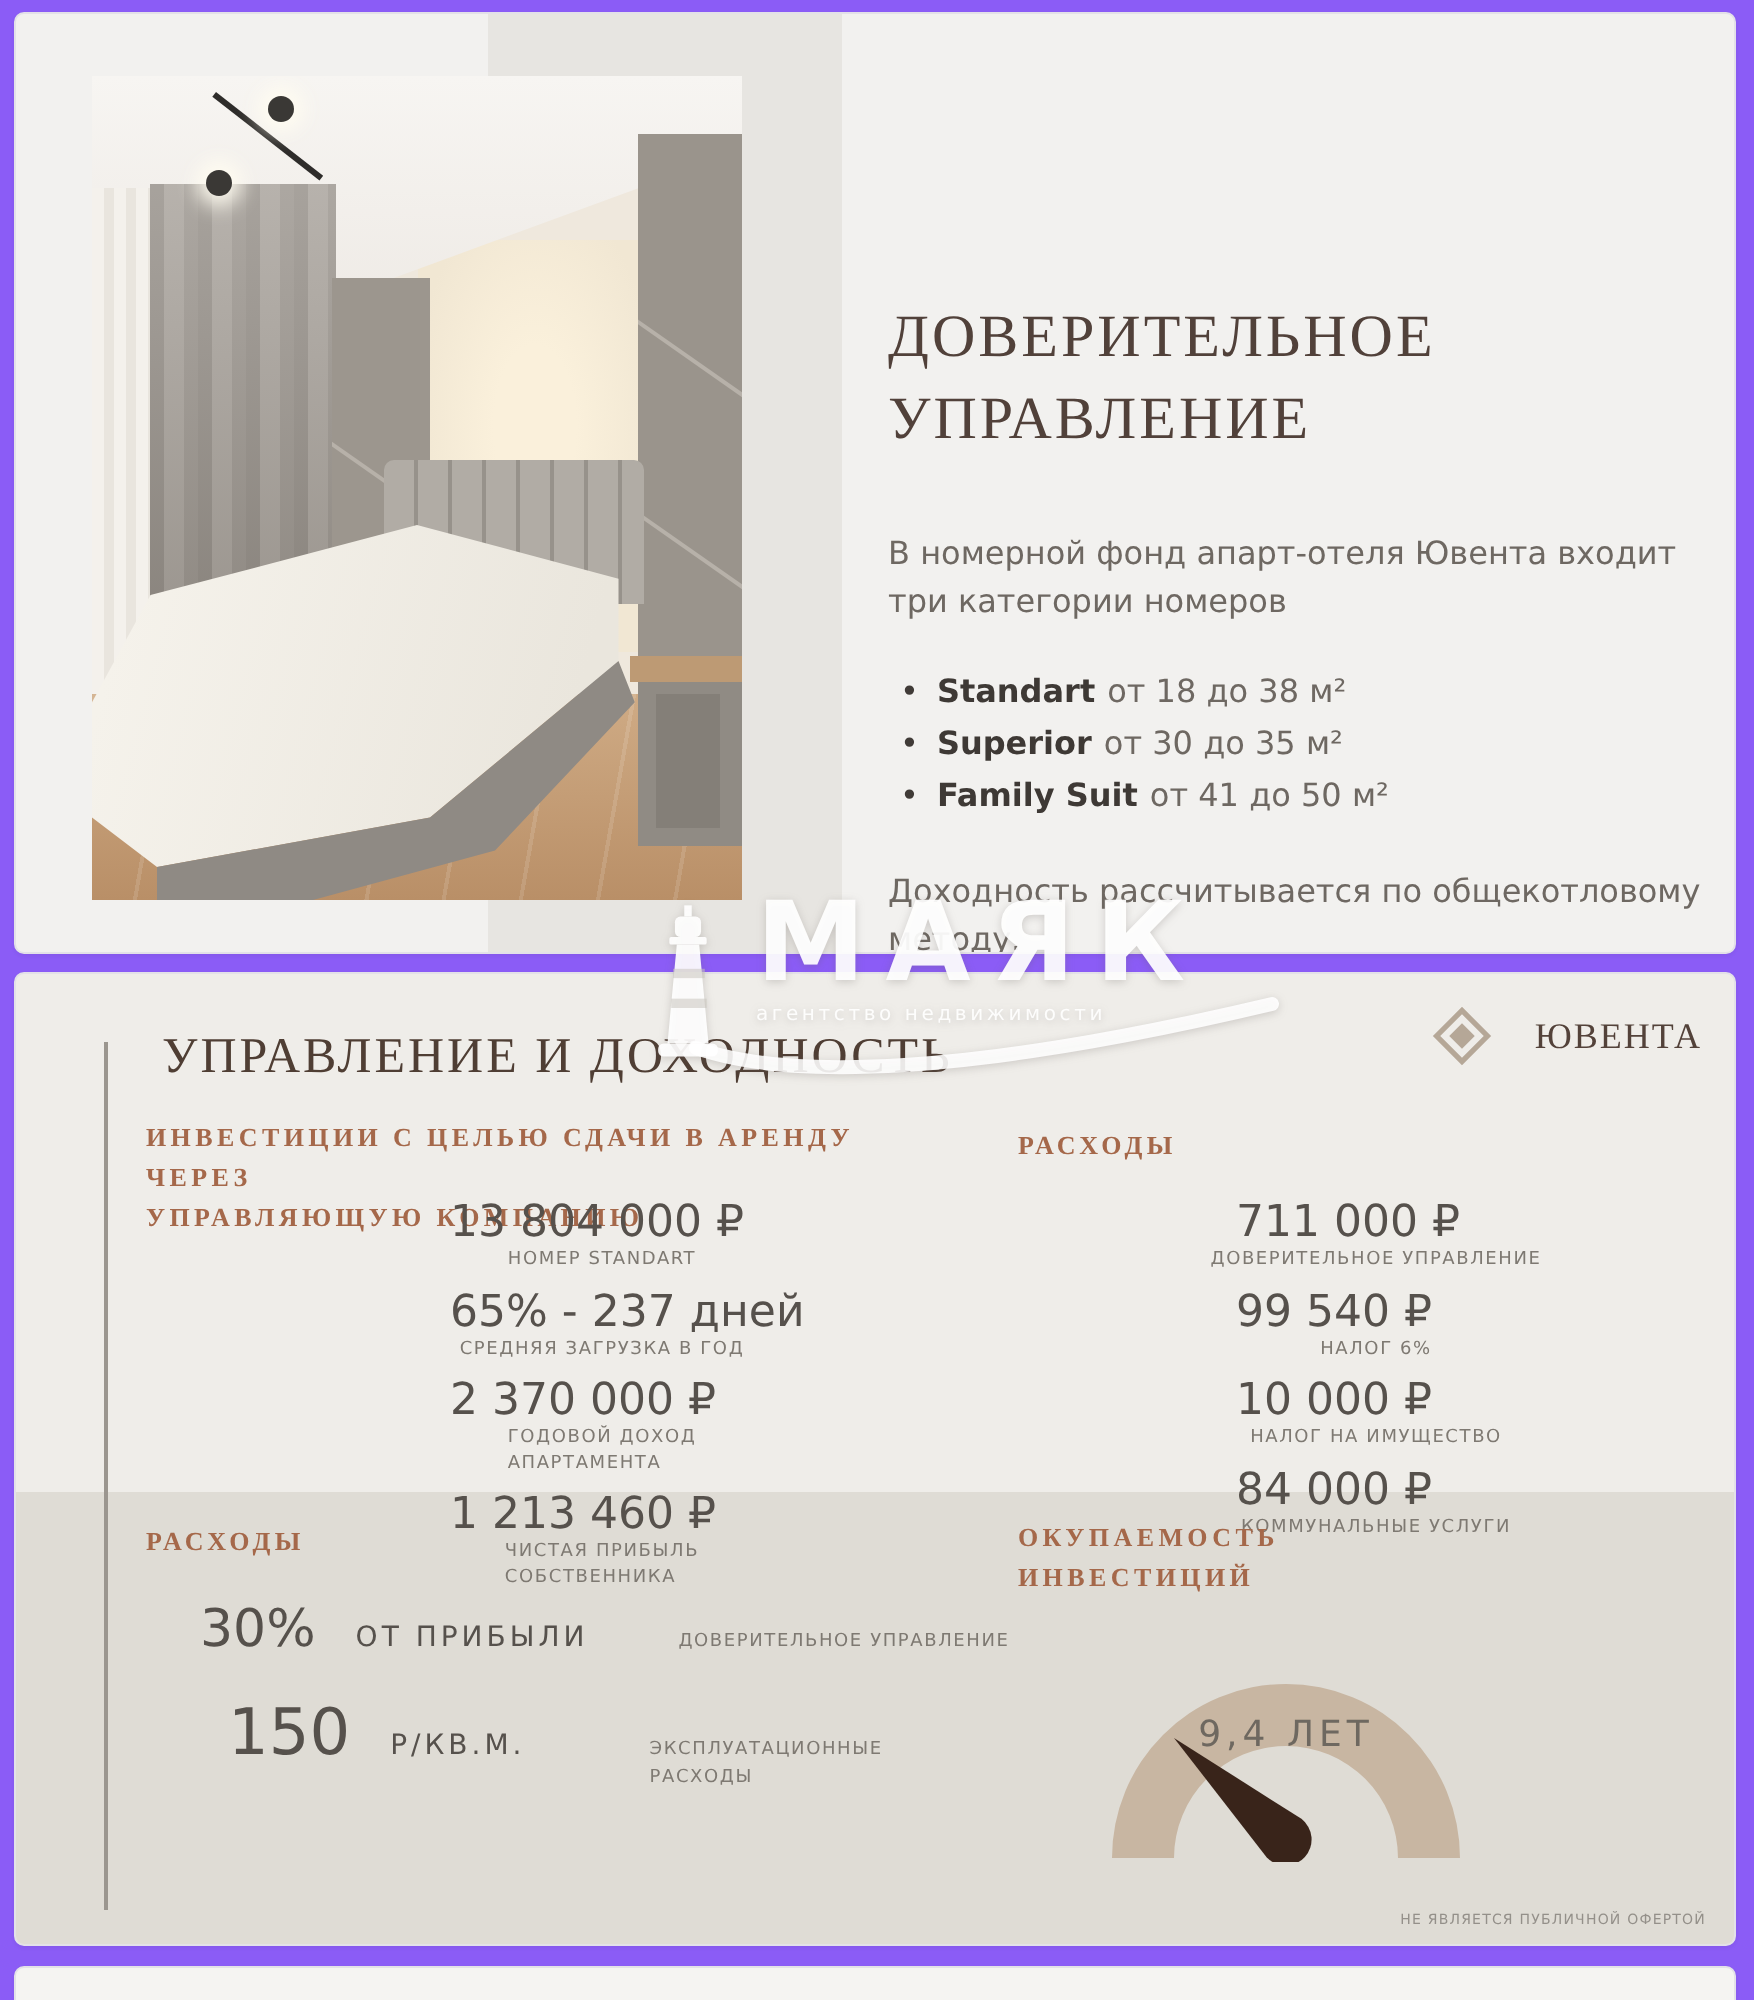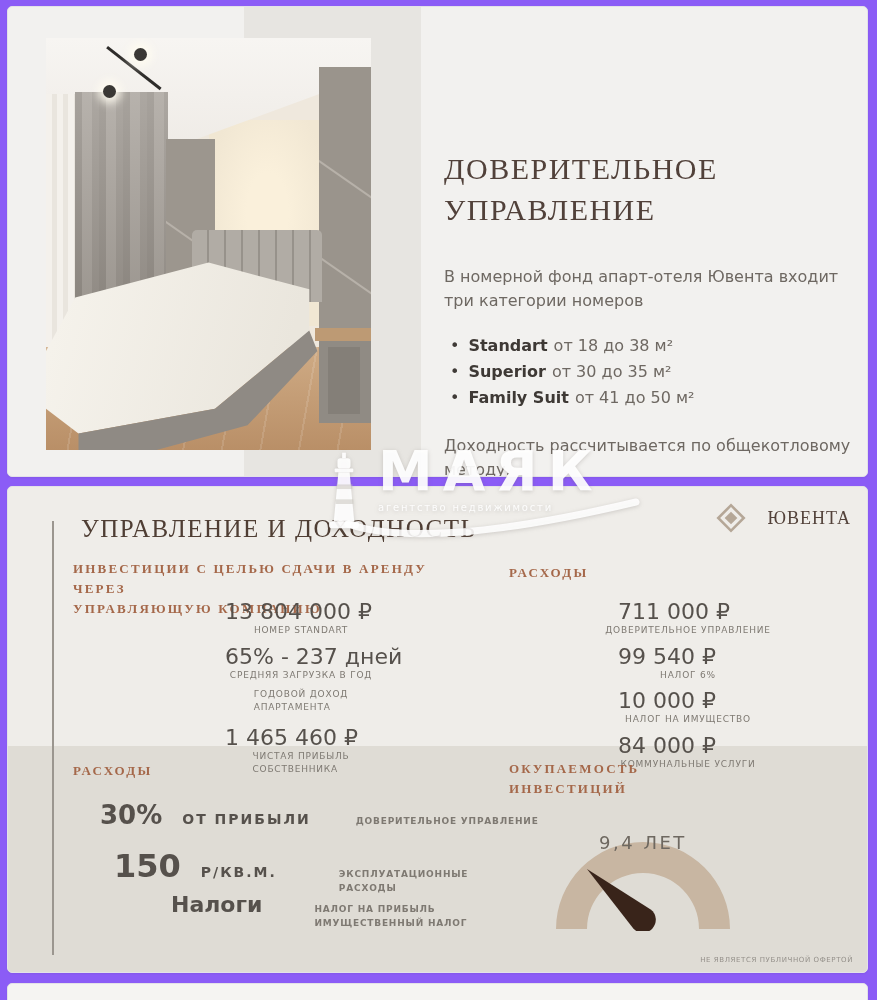--- a/index.html
+++ b/index.html
@@ -104,36 +104,36 @@
   .stat-col{ position:absolute; display:flex; flex-direction:column; }
   .stat-col.left{ left:98px; top:112px; width:390px; }
   .stat-col.right{ left:505px; top:112px; width:350px; }
   .stat-row{ display:flex; align-items:center; min-height:30px; margin-bottom:7px;flex-direction:column; }
   .stat-val{ font-size:22px; color:#56514c; white-space:nowrap; }
   .stat-col.left .stat-val{ width:152px; }
   .stat-col.right .stat-val{ width:140px; }
   .stat-label{ font-size:9px; letter-spacing:.8px; color:#7e7972; line-height:1.4;
     white-space:pre-line; text-transform:uppercase; }
   .s2-costs-title{ position:absolute; left:65px; top:274px; }
-  .cost-row{ position:absolute; display:flex; align-items:baseline;font-weight:bold; }
+  .cost-row{ position:absolute; display:flex; align-items:baseline; }
   .cost-row1{ left:92px; top:313px; }
   .cost-row2{ left:106px; top:360px; }
   .cost-row3{ left:163px; top:405px; }
   .cost-val{ font-size:26px; color:#56514c; }
   .cost-row2 .cost-val{ font-size:32px; }
   .cost-row3 .cost-val{ font-size:22px; }
   .cost-unit{ font-size:14px; letter-spacing:2px; color:#56514c; margin-left:20px; }
   .cost-label{ font-size:9px; letter-spacing:.8px; color:#7e7972; line-height:1.5;
     white-space:pre-line; }
   .cost-row1 .cost-label{ margin-left:45px; }
   .cost-row2 .cost-label{ margin-left:62px; }
   .cost-row3 .cost-label{ margin-left:52px; }
   .s2-payback-title{ position:absolute; left:501px; top:272px; }
   .gauge{ position:absolute; left:545px; top:352px; width:180px; height:92px; }
-  .gauge-label{ position:absolute; left:560px; top:345px; width:150px; text-align:center;
+  .gauge-label{ position:absolute; left:560px; top:370px; width:150px; text-align:center;
     font-size:18px; letter-spacing:2.5px; color:#6e6860; }
   .disclaimer{ position:absolute; right:14px; bottom:8px;
     font-size:7px; letter-spacing:.6px; color:#94908a; }
 </style>
 </head>
 <body>
 
 <div class="page">
 
   <div class="slide slide1">
@@ -208,25 +208,26 @@
     <div class="stat-col left">
       <div class="stat-row">
         <span class="stat-val">13 804 000  ₽</span>
         <span class="stat-label">НОМЕР STANDART</span>
       </div>
       <div class="stat-row">
         <span class="stat-val">65% - 237 дней</span>
         <span class="stat-label">СРЕДНЯЯ ЗАГРУЗКА В ГОД</span>
       </div>
       <div class="stat-row">
+        <span class="stat-val">2 370 000 ₽</span>
         <span class="stat-label">ГОДОВОЙ ДОХОД
 АПАРТАМЕНТА</span>
       </div>
       <div class="stat-row">
-        <span class="stat-val">1 465 460 ₽</span>
+        <span class="stat-val">1 213 460 ₽</span>
         <span class="stat-label">ЧИСТАЯ ПРИБЫЛЬ
 СОБСТВЕННИКА</span>
       </div>
     </div>
 
     <div class="stat-col right">
       <div class="stat-row">
         <span class="stat-val">711 000 ₽</span>
         <span class="stat-label">ДОВЕРИТЕЛЬНОЕ УПРАВЛЕНИЕ</span>
       </div>
@@ -249,25 +250,20 @@
     <div class="cost-row cost-row1">
       <span class="cost-val">30%</span>
       <span class="cost-unit">ОТ ПРИБЫЛИ</span>
       <span class="cost-label">ДОВЕРИТЕЛЬНОЕ УПРАВЛЕНИЕ</span>
     </div>
     <div class="cost-row cost-row2">
       <span class="cost-val">150</span>
       <span class="cost-unit">Р/КВ.М.</span>
       <span class="cost-label">ЭКСПЛУАТАЦИОННЫЕ
 РАСХОДЫ</span>
-    </div>
-    <div class="cost-row cost-row3">
-      <span class="cost-val">Налоги</span>
-      <span class="cost-label">НАЛОГ НА ПРИБЫЛЬ
-ИМУЩЕСТВЕННЫЙ НАЛОГ</span>
     </div>
 
     <div class="sec-title s2-payback-title">ОКУПАЕМОСТЬ
 ИНВЕСТИЦИЙ</div>
 
     <svg class="gauge" viewBox="0 0 180 92">
       <path d="M 3 90 A 87 87 0 0 1 177 90 L 146 90 A 56 56 0 0 0 34 90 Z" fill="#c8b6a2"></path>
       <path d="M 34 30 L 97.7 70.4 A 13 13 0 1 1 80.3 89.6 Z" fill="#39241a"></path>
     </svg>
     <div class="gauge-label">9,4 ЛЕТ</div>

